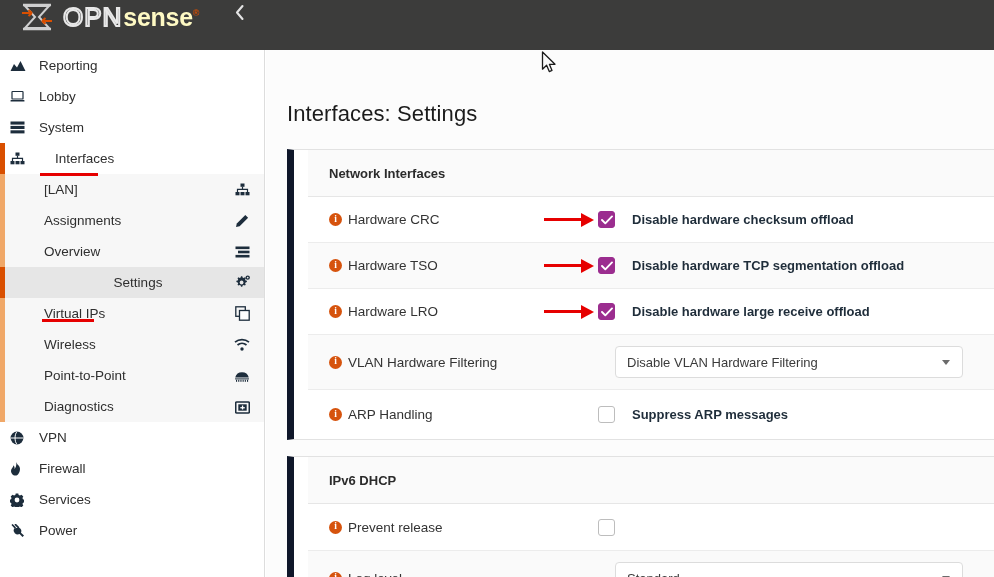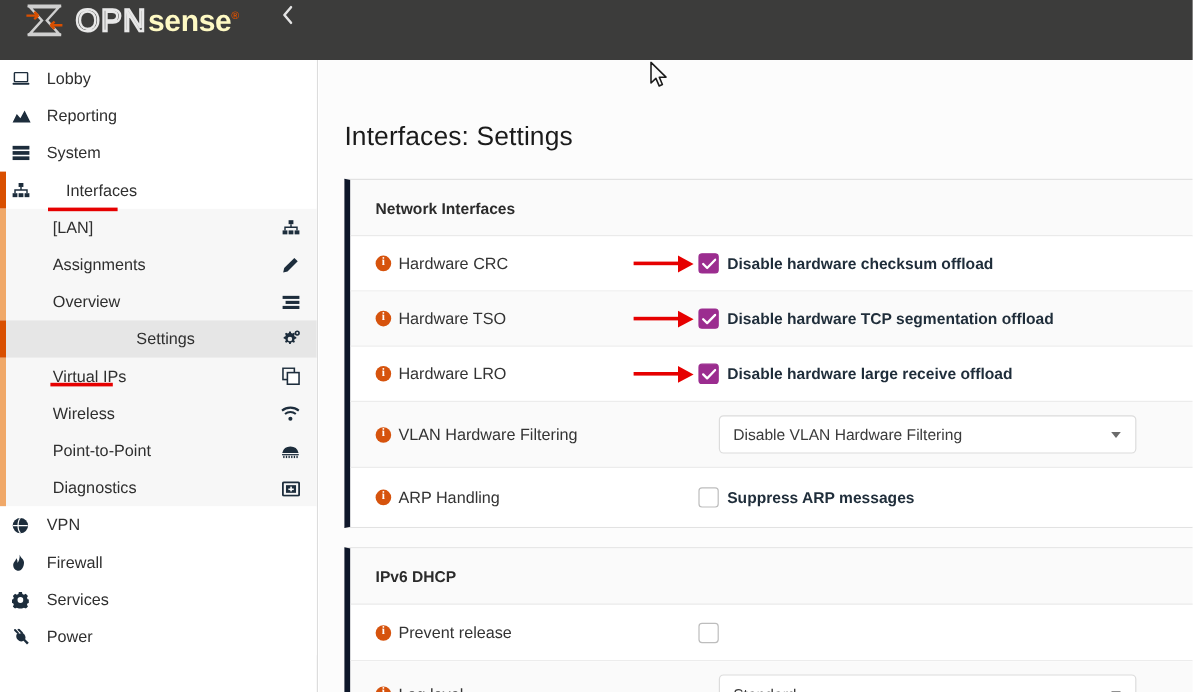--- a/index.html
+++ b/index.html
@@ -144,21 +144,22 @@
     font-weight: 400;
     padding: 21px 0 0 21px;
     letter-spacing: .1px;
     margin-top: 30px;
   }
   .panel {
     margin: 22px 0 0 21px;
     background: #fff;
     border: 1px solid #e2e2e2;
     border-right: none;
-    border-left: 5px solid #0f172a;
+    border-left: 7px solid #0f172a;
+    padding-left: 14px;
   }
   .panel-head {
     background: #fafafa;
     border-bottom: 1px solid #e6e6e6;
     font-weight: 700;
     font-size: 13px;
     color: #2b2b2b;
     padding: 16px 0 15px 21px;
   }
   .frow {
@@ -210,21 +211,21 @@
   .cbox.off {
     border: 1px solid #bdbdbd;
     background: #fff;
   }
   .cbox.on {
     background: #9b2d8f;
     border: 1px solid #9b2d8f;
   }
   .cbox.on svg { display:block; }
   .cb-label {
-    margin-left: 7px;
+    margin-left: 17px;
     font-size: 13px;
     font-weight: 700;
     color: #1f2d3a;
     white-space: nowrap;
   }
 
   
   .sel {
     width: 348px; height: 32px;
     border: 1px solid #dcdcdc;
@@ -291,35 +292,35 @@
       <svg width="11" height="17" viewBox="0 0 11 17">
         <path d="M8.5 2 L3 8.5 L8.5 15" fill="none" stroke="#e4e4e4" stroke-width="2.1" stroke-linecap="round" stroke-linejoin="round"></path>
       </svg>
     </div>
   </div>
 
   <div class="sidebar">
 
     <div class="nav-item lvl1">
       <span class="nv-ico">
+        <svg width="16" height="12" viewBox="0 0 16 12">
+            <path d="M0.5 11 L4 4 L7 7.5 L10.5 1 L15.5 11 Z" fill="#1d2d3c"></path>
+          </svg>
+      </span>
+      <span class="nv-label">Reporting</span>
+    </div>
+
+    <div class="nav-item lvl1">
+      <span class="nv-ico">
         <svg width="15" height="13" viewBox="0 0 15 13">
             <rect x="2" y="1.5" width="11" height="7.5" rx="0.6" fill="none" stroke="#1d2d3c" stroke-width="1.2"></rect>
             <rect x="0.5" y="10" width="14" height="1.6" rx="0.6" fill="#1d2d3c"></rect>
           </svg>
       </span>
       <span class="nv-label">Lobby</span>
-    </div>
-
-    <div class="nav-item lvl1">
-      <span class="nv-ico">
-        <svg width="16" height="12" viewBox="0 0 16 12">
-            <path d="M0.5 11 L4 4 L7 7.5 L10.5 1 L15.5 11 Z" fill="#1d2d3c"></path>
-          </svg>
-      </span>
-      <span class="nv-label">Reporting</span>
     </div>
 
     <div class="nav-item lvl1">
       <span class="nv-ico">
         <svg width="15" height="13" viewBox="0 0 15 13">
             <rect x="0.5" y="0.5" width="14" height="3.1" fill="#1d2d3c"></rect>
             <rect x="0.5" y="4.9" width="14" height="3.1" fill="#1d2d3c"></rect>
             <rect x="0.5" y="9.3" width="14" height="3.1" fill="#1d2d3c"></rect>
           </svg>
       </span>

